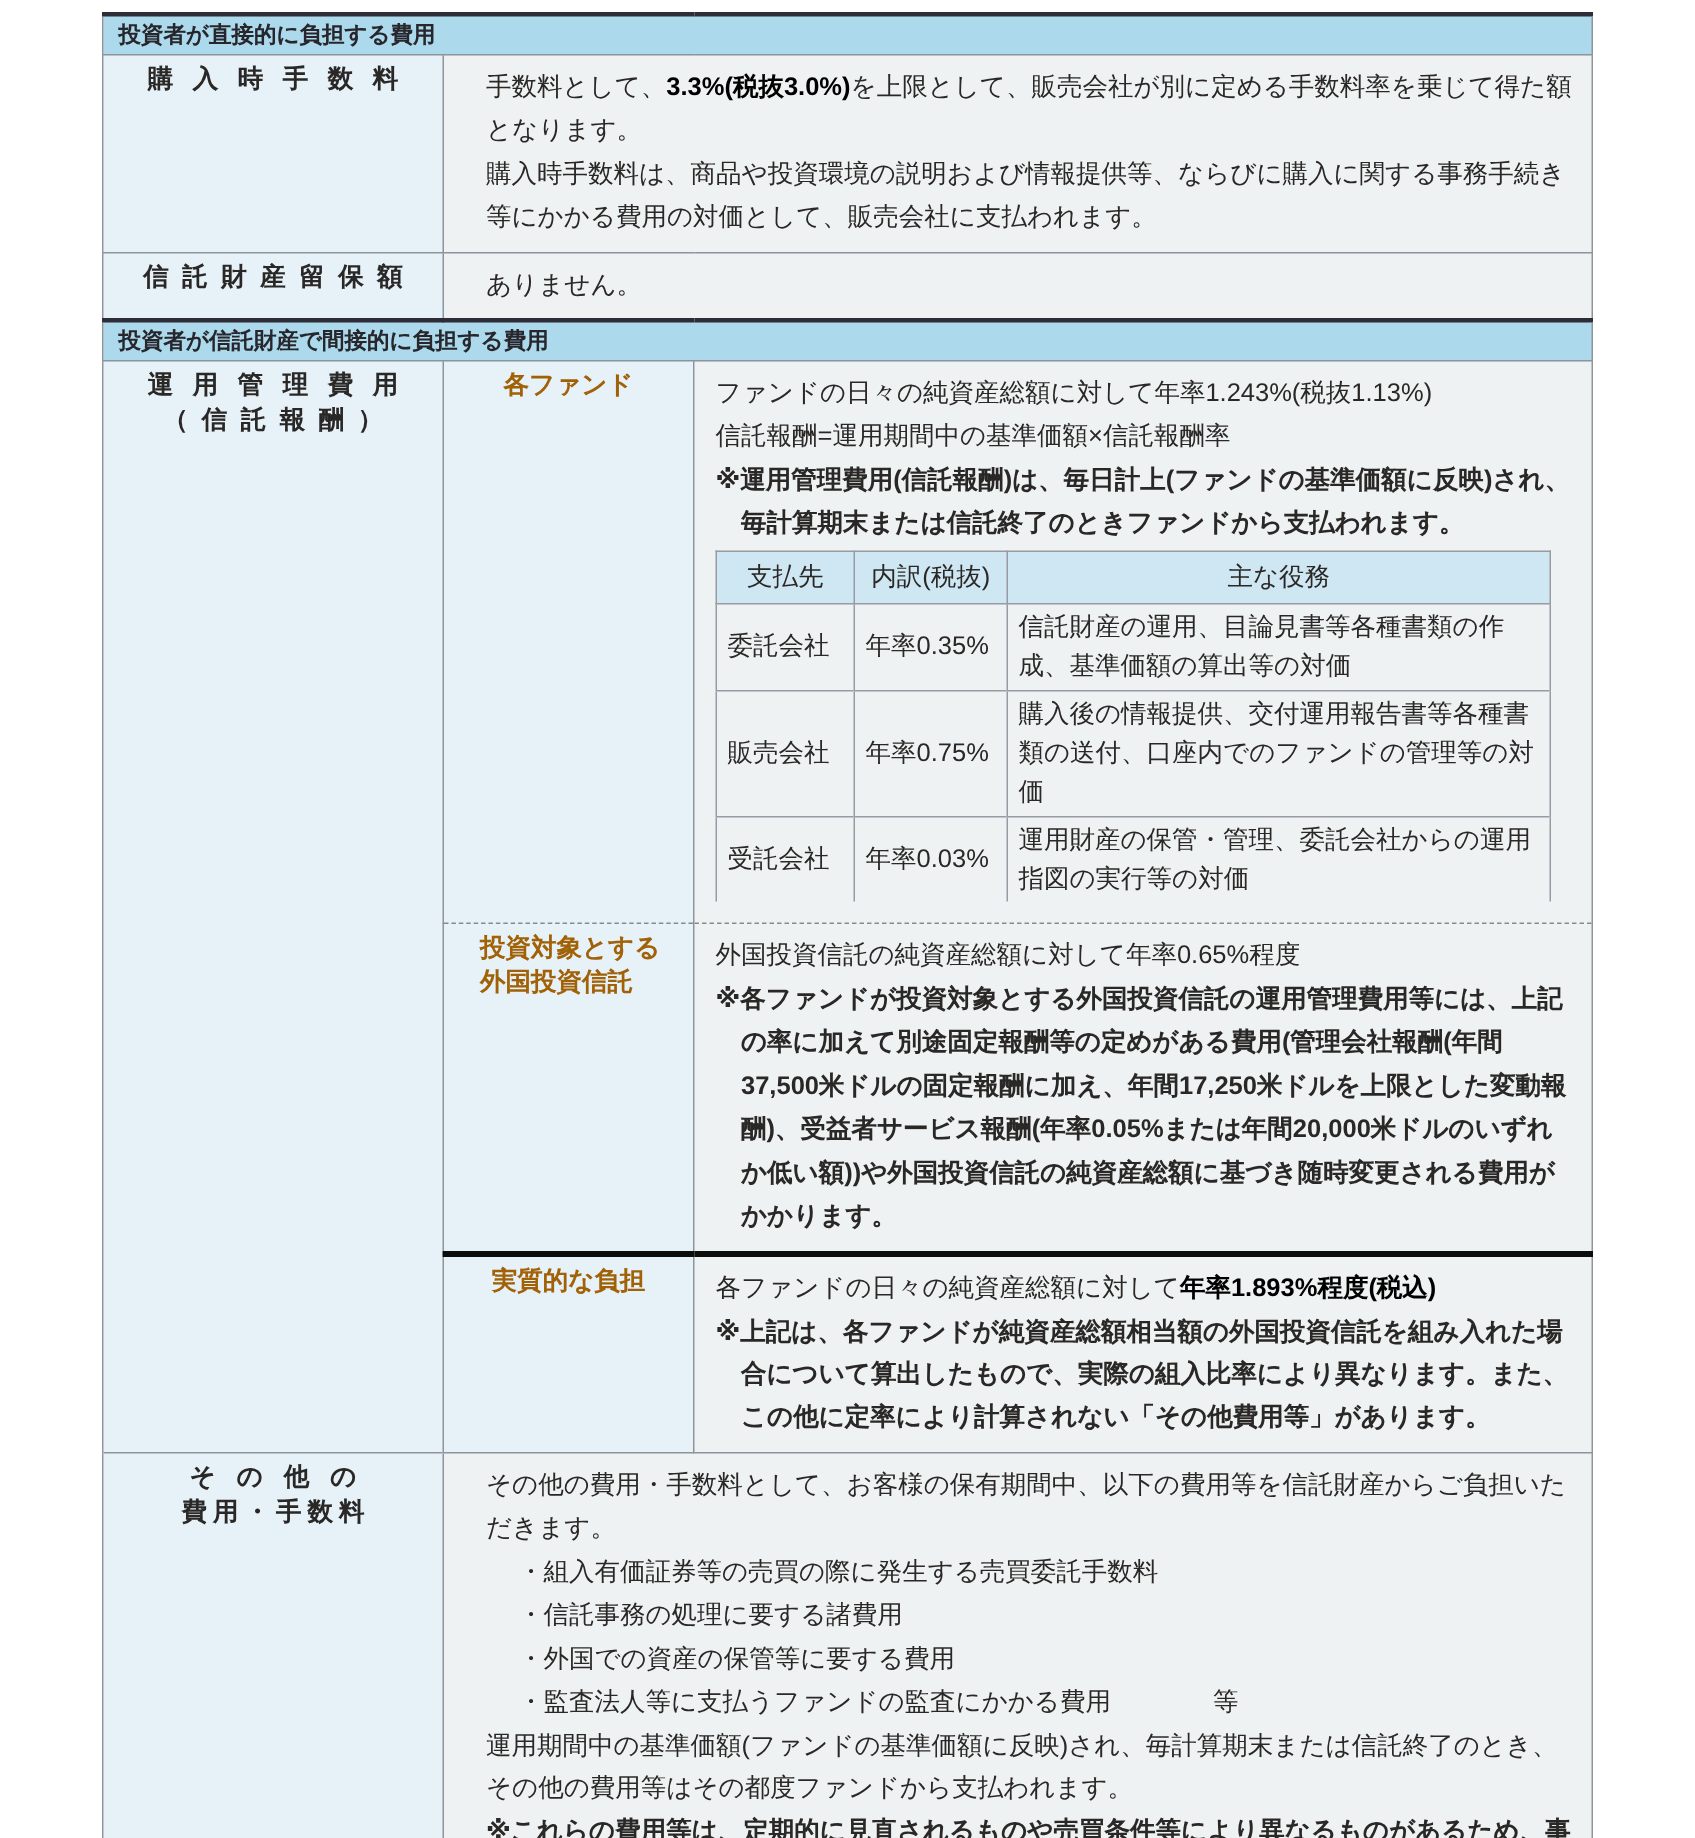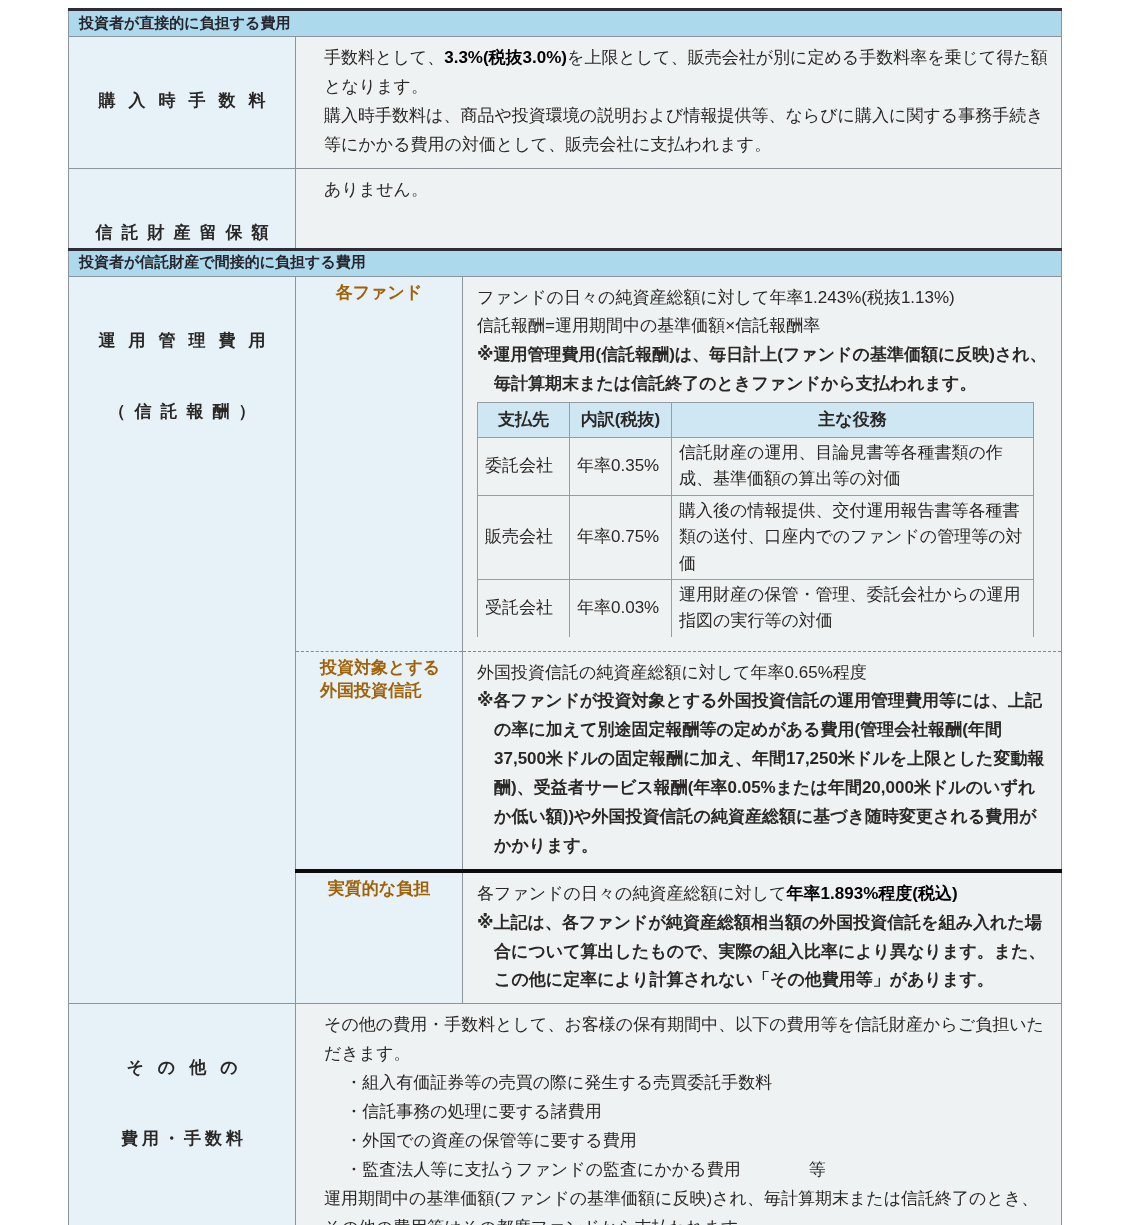--- a/index.html
+++ b/index.html
@@ -23,21 +23,21 @@
   
   td.lbl{
     background:#e7f1f8;text-align:center;vertical-align:middle;
     font-weight:bold;color:#2a2826;padding:4px 2px;
   }
   td.sublbl{
     background:#e7f1f8;vertical-align:middle;font-weight:bold;
     color:#a16207;padding:4px 2px;text-align:center;
   }
   td.sublbl.left{text-align:left;padding-left:24px;}
-  .sp{display:inline-block;white-space:nowrap;margin-top:48px;}
+  .sp{display:inline-block;white-space:nowrap;}
   .sp13{letter-spacing:13px;padding-left:13px;}
   .sp9{letter-spacing:9px;padding-left:9px;}
   .sp14{letter-spacing:14px;padding-left:14px;}
   .sp4{letter-spacing:4px;padding-left:4px;}
   
   td.content{
     background:#eff2f2;line-height:1.7;padding:7px 12px 8px 28px;
   }
   td.content.c3{padding-left:14px;padding-right:12px;}
   .para{margin:0;}
@@ -47,21 +47,21 @@
   
   table.inner{
     border-collapse:collapse;table-layout:fixed;width:557px;
     margin:3px 0 6px 0;font-size:17px;
   }
   table.inner th,table.inner td{
     border:1px solid #979ca4;background:#eff2f2;vertical-align:middle;
     padding:2px 7px;line-height:1.55;text-align:left;font-weight:normal;
   }
   table.inner thead th{
-    background:#cfe7f3;text-align:center;font-weight:bold;padding:3px 4px;height:28px;
+    background:#cfe7f3;text-align:center;font-weight:normal;padding:3px 4px;height:28px;
   }
   
   tr.no-bottom td{border-bottom:0;}
   tr.dashed td{border-top:1px dashed #8a8a8a;margin-top:12px;}
   tr.thick td{border-top:4px solid #0c0c0c;}
 </style>
 </head>
 <body>
 
 <div class="wrap">

